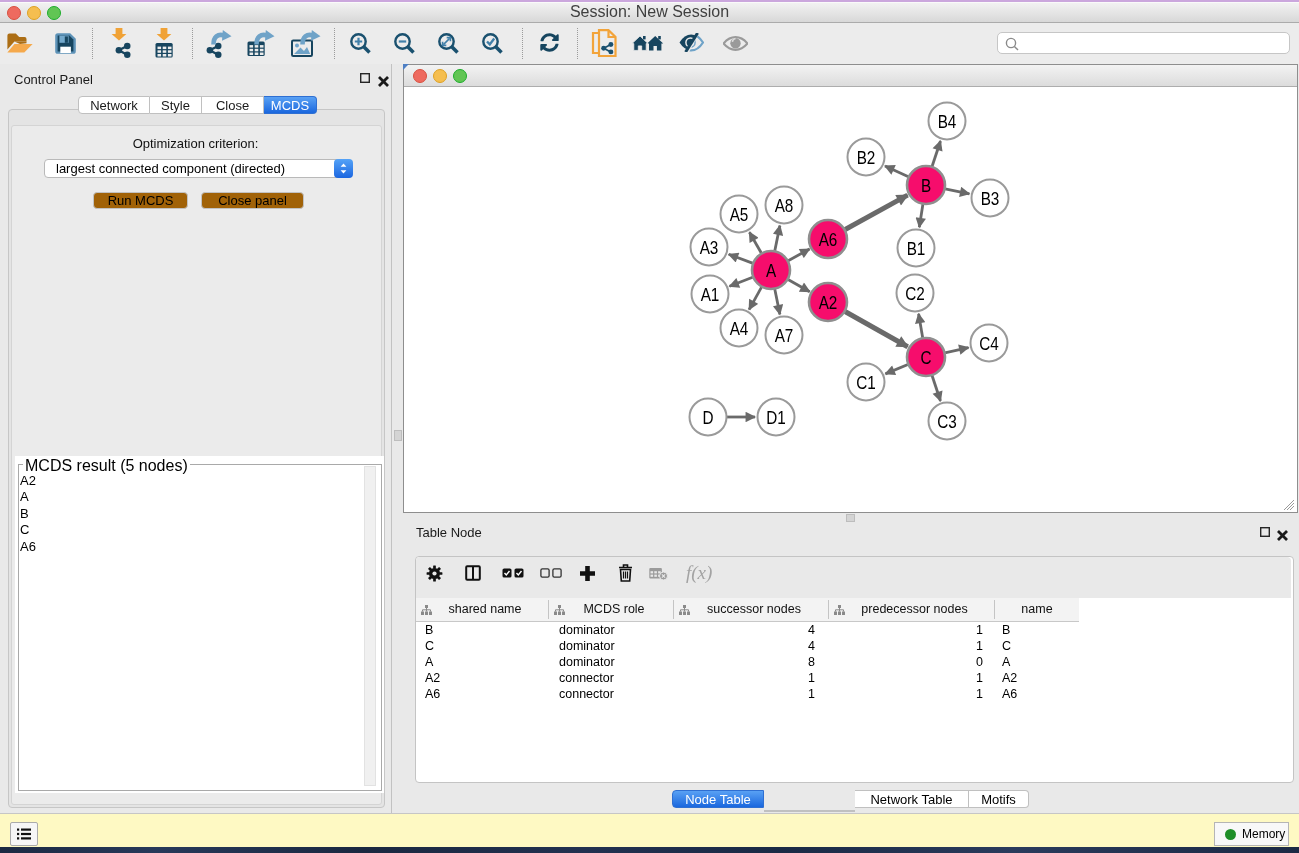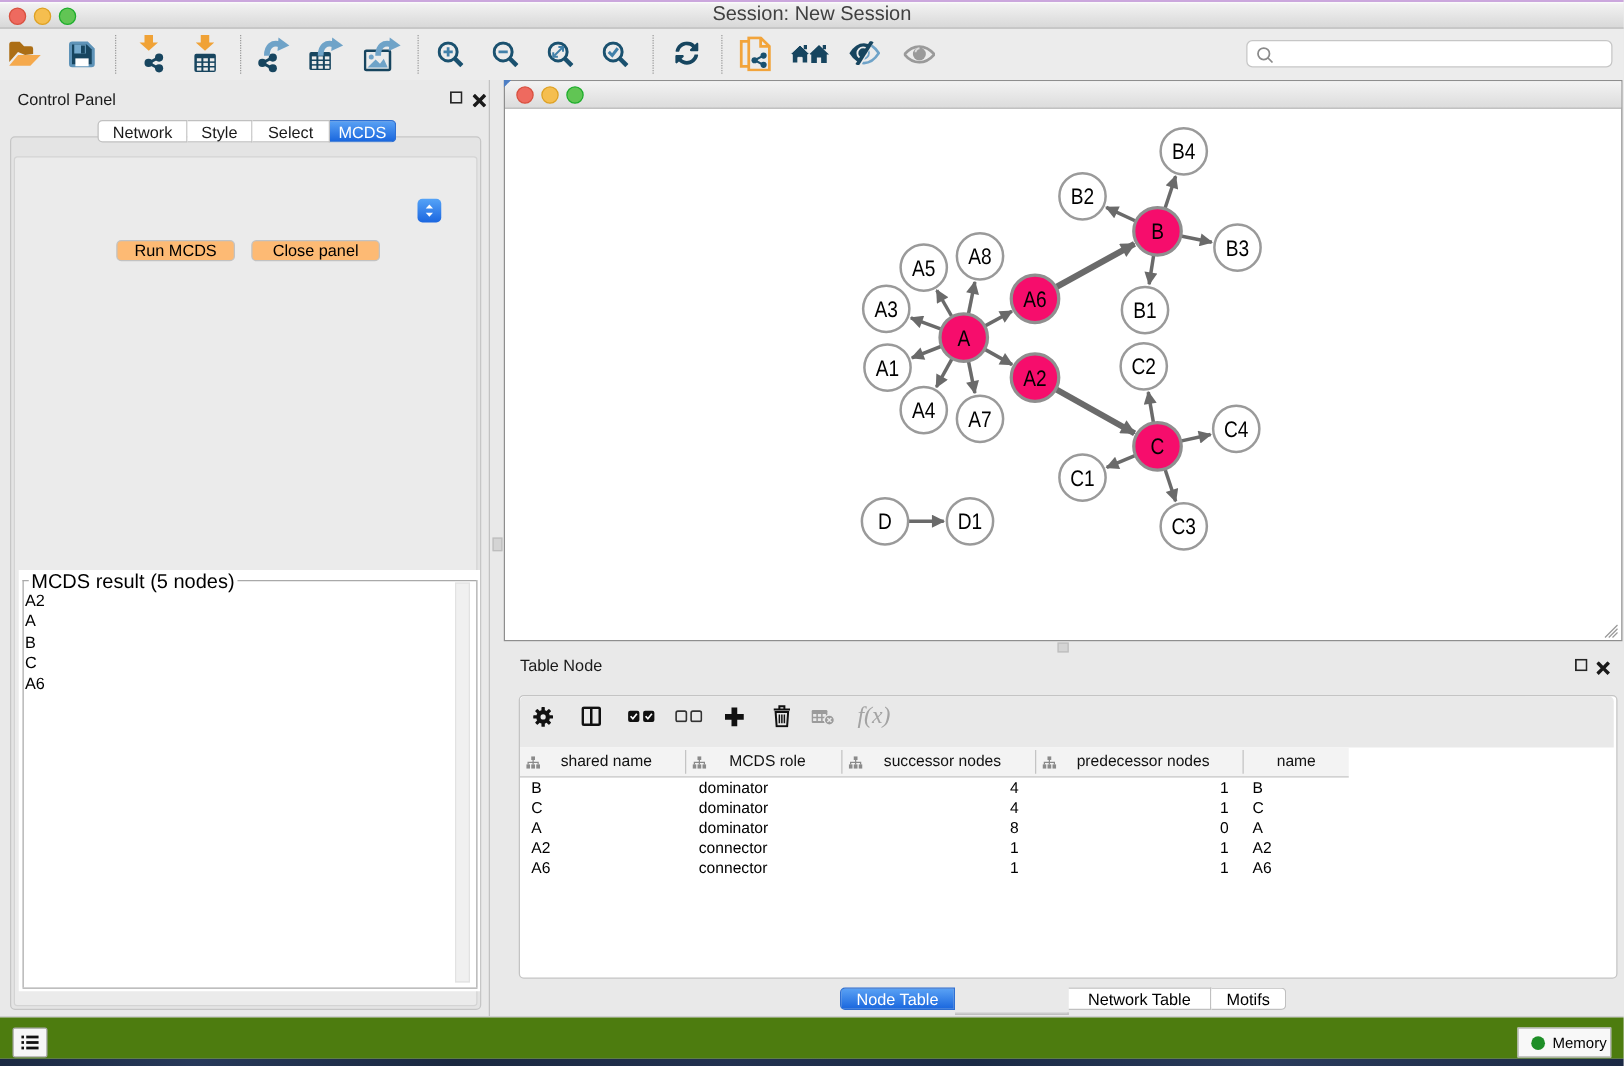--- a/index.html
+++ b/index.html
@@ -28,21 +28,21 @@
 .tab.first{border-left:1px solid #C0C0C0;border-radius:4px 0 0 4px;}
 .tab.last{border-radius:0 4px 4px 0;}
 .tab.sel{background:linear-gradient(#59A1F4,#1A67DE);color:#fff;border-color:#2E6FD2;}
 #cpbox{left:8px;top:45px;width:375px;height:697px;border:1px solid #C6C6C6;border-radius:4px;
   background:#E4E4E4;}
 #optlabel{left:0;top:72px;width:391px;text-align:center;font-size:13px;color:#111;}
 #cpselect{left:44px;top:95px;width:308px;height:19px;box-sizing:border-box;background:#fff;border:1px solid #B9B9B9;
   border-radius:4px;font-size:13px;line-height:17px;padding-left:11px;color:#000;overflow:hidden;white-space:nowrap;}
 #cpstepper{left:334px;top:95px;width:19px;height:19px;border-radius:4px;
   background:linear-gradient(#55A3F7,#1B66E0);}
-.cbtn{top:128px;height:15px;background:#fdba74;border:1px solid #C2C2C2;border-radius:4px;
+.cbtn{top:128px;height:15px;background:#a16207;border:1px solid #C2C2C2;border-radius:4px;
   font-size:13px;line-height:15px;text-align:center;color:#000;}
 
 #mcdswhite{left:15px;top:392px;width:369px;height:337px;background:#fff;}
 .fsline{background:#A9A9A9;}
 #mcdslegend{left:8px;top:1px;font-size:16px;color:#000;background:#fff;padding:0 2px;}
 .mcdsitem{left:5px;font-size:13px;color:#000;}
 #mcdssb{left:349px;top:10px;width:10px;height:318px;background:#F0F0F0;border:1px solid #E2E2E2;}
 
 #mdibg{left:392px;top:64px;width:907px;height:749px;background:#E9E9E9;}
 
@@ -60,21 +60,21 @@
 #tbtoolbar{left:0;top:0;width:875px;height:41px;background:#E9E9E9;border-radius:4px 4px 0 0;}
 #thead{left:0;top:41px;width:663px;height:23px;background:#F3F3F3;border-bottom:1px solid #C8C8C8;}
 .thsep{top:2px;width:0;height:19px;border-left:1px solid #C4C4C4;}
 .thtext{top:0;height:23px;line-height:23px;font-size:12.5px;color:#111;text-align:center;}
 .trow{height:16px;font-size:12.5px;color:#000;line-height:16px;}
 .td{position:absolute;}
 
 #btabs{left:672px;top:790px;height:18px;display:flex;font-size:13px;}
 
 #statusline{left:0;top:813px;width:1299px;height:1px;background:#C6C6C6;}
-#statusbar{left:0;top:814px;width:1299px;height:33px;background:#4d7c0f;}
+#statusbar{left:0;top:814px;width:1299px;height:33px;background:#fef9c3;}
 #listbtn{left:10px;top:8px;width:26px;height:22px;background:#F6F6F6;border:1px solid #ABABAB;
   border-radius:2px;}
 #membtn{left:1214px;top:8px;width:73px;height:22px;background:#F8F8F8;border:1px solid #B5B5B5;
   font-size:12px;line-height:22px;color:#000;}
 #darkstrip{left:0;top:847px;width:1299px;height:6px;background:linear-gradient(90deg,#1B2942 0%,#27395a 12%,#1A2840 28%,#223150 45%,#1a2a45 60%,#2a3b5c 78%,#1b2944 100%);}
 </style>
 </head>
 <body>
 <div class="abs" id="topline"></div>
 <div class="abs" id="titlebar"></div>
@@ -246,23 +246,25 @@
     </svg>
   <div class="abs" style="left:378px;top:9px;"><svg width="11" height="11" viewBox="0 0 10 10">
         <path d="M0 1.8 L1.8 0 L5 3.2 L8.2 0 L10 1.8 L6.8 5 L10 8.2 L8.2 10 L5 6.8 L1.8 10 L0 8.2 L3.2 5 Z" fill="#1A1A1A"></path>
       </svg></div>
   <div class="abs" id="cpbox">
       <div style="position:absolute;left:2px;top:15px;width:369px;height:678px;border:1px solid #D4D4D4;border-radius:3px;background:#EBEBEB;"></div>
     </div>
   <div class="abs tabrow" style="left:78px;top:32px;">
     <div class="tab first" style="width:72px;">Network</div>
     <div class="tab" style="width:52px;">Style</div>
-    <div class="tab" style="width:62px;">Select</div>
+    <div class="tab" style="width:62px;">Close</div>
     <div class="tab sel last" style="width:53px;">MCDS</div>
   </div>
+  <div class="abs" id="optlabel">Optimization criterion:</div>
+  <div class="abs" id="cpselect">largest connected component (directed)</div>
   <div class="abs" id="cpstepper">
     <svg width="19" height="19" viewBox="0 0 19 19">
       <path d="M6.6 7.8 L9.5 4.6 L12.4 7.8 Z" fill="#fff"></path>
       <path d="M6.6 11.2 L9.5 14.4 L12.4 11.2 Z" fill="#fff"></path>
     </svg>
   </div>
   <div class="abs cbtn" style="left:93px;width:93px;">Run MCDS</div>
   <div class="abs cbtn" style="left:201px;width:101px;">Close panel</div>
   <div class="abs" id="mcdswhite">
     <div class="abs fsline" style="left:3px;top:8px;width:1px;height:326px;"></div>

